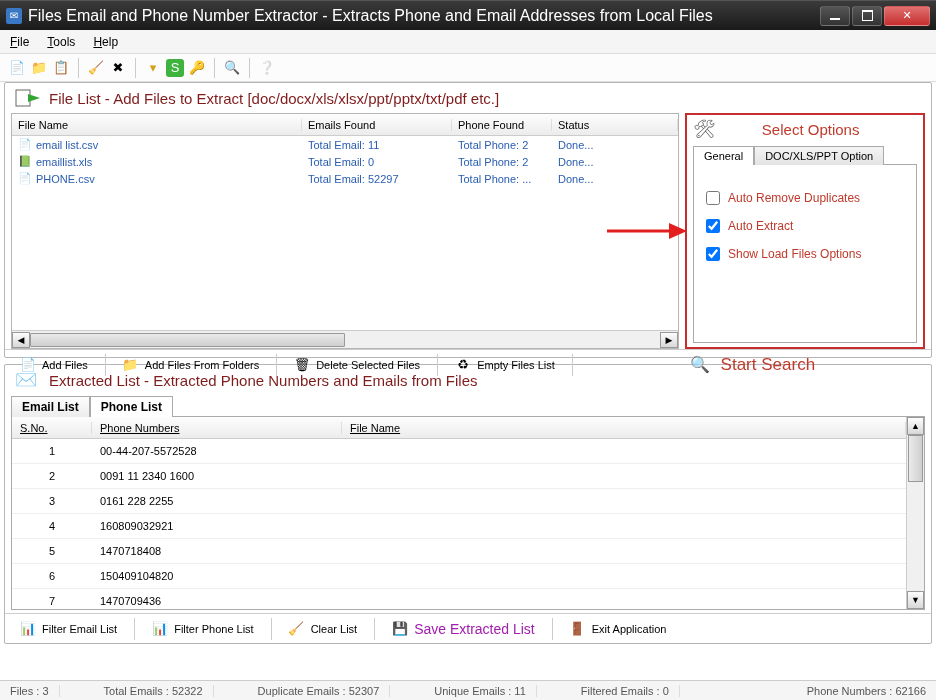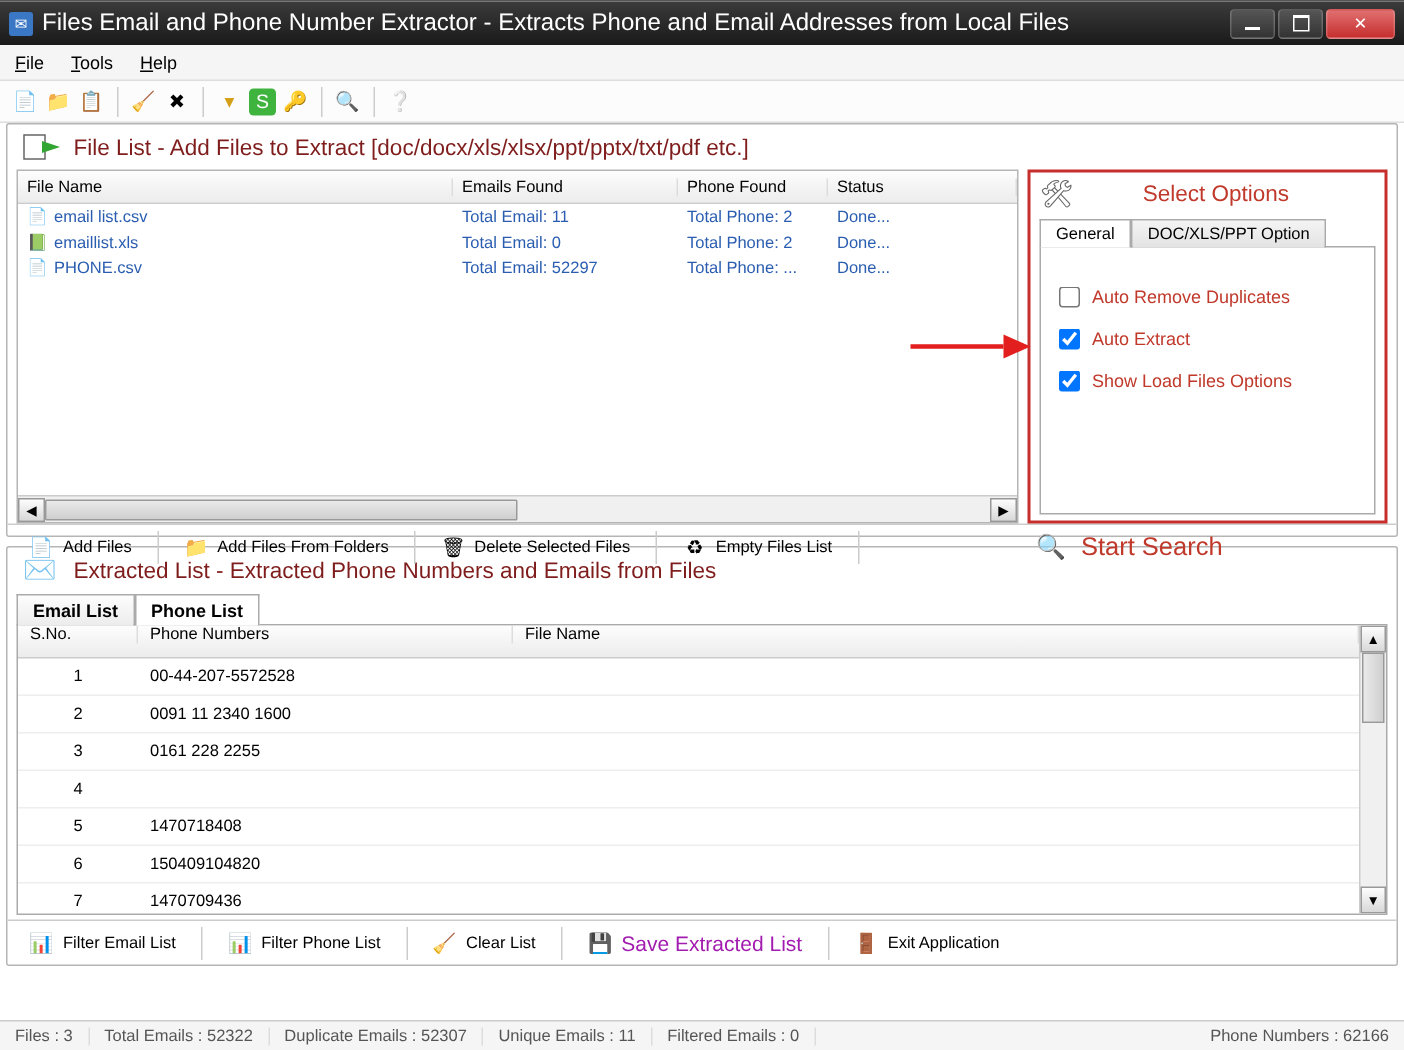--- a/index.html
+++ b/index.html
@@ -82,41 +82,41 @@
 .start-search .ss-icon { color: #2a7fd5; font-size: 16px; }
 .start-search .ss-text { color: #c0392b; font-size: 17px; }
 
 
 .extracted-panel { height: 280px; display: flex; flex-direction: column; }
 .ex-tabs { display: flex; margin: 0 6px; }
 .ex-tab { border: 1px solid #aaa; padding: 3px 10px; font-size: 12px; font-weight: bold; cursor: pointer; background: linear-gradient(to bottom,#fdfdfd,#ececec); position: relative; top: 1px; border-bottom: none;}
 .ex-tab.active { background: #fff; }
 .ex-table-wrap { border: 1px solid #aaa; margin: 0 6px; flex: 1; display: flex; overflow: hidden; }
 .ex-table { flex: 1; display: flex; flex-direction: column; }
-.ex-head { display: flex; background: linear-gradient(to bottom,#fdfdfd,#ececec); border-bottom: 1px solid #ccc; height: 22px; align-items:flex-start;}
+.ex-head { display: flex; background: linear-gradient(to bottom,#fdfdfd,#ececec); border-bottom: 1px solid #ccc; height: 22px; align-items:center;text-decoration:underline;}
 .exh { border-right: 1px solid #ddd; padding: 0 8px; font-size: 11px; }
 .exh.sn { width: 80px; }
 .exh.ph { width: 250px; }
 .exh.fn { flex: 1; }
 .ex-rows { flex: 1; overflow: hidden; }
 .ex-row { display: flex; height: 25px; align-items: center; border-bottom: 1px solid #eee; font-size: 11px; }
 .ex-row .c-sn { width: 80px; text-align: center; }
 .ex-row .c-ph { width: 250px; padding: 0 8px; }
 .ex-row .c-fn { flex: 1; padding: 0 8px; }
 .v-scroll { width: 18px; background: #f0f0f0; border-left: 1px solid #ccc; display: flex; flex-direction: column; }
 .v-scroll .arrow { height: 18px; background: linear-gradient(to bottom,#fdfdfd,#d8d8d8); border: 1px solid #999; display:flex; align-items:center; justify-content:center; font-size:9px; cursor:pointer;}
 .v-scroll .vtrack { flex: 1; position: relative; }
 .v-scroll .vthumb { position: absolute; top: 0; left: 1px; right: 1px; height: 30%; background: linear-gradient(to right,#eaeaea,#cfcfcf); border: 1px solid #999; cursor:pointer;}
 
 
 .ex-actions { height: 30px; border-top: 1px solid #ccc; display: flex; align-items: center; padding: 0 6px; gap: 4px; margin-top: 3px; }
 .save-btn-text { color: #a21caf; font-size: 14px; }
 
 
-.statusbar { position: absolute; left: 0; right: 0; bottom: 0; height: 20px; background: #f5f5f5; border-top: 1px solid #ccc; display: flex; align-items: center; font-size: 11px; color: #555; }
+.statusbar { position: absolute; left: 0; right: 0; bottom: 0; height: 20px; background: #f5f5f5; border-top: 1px solid #ccc; display: flex; align-items: center; font-size: 11px; color: #555; gap: 34px; }
 .sb-cell { padding: 0 10px; border-right: 1px solid #ddd; }
 .sb-cell:last-child { border-right: none; margin-left: auto; }
 
 
 svg { display: block; }
 </style>
 </head>
 <body>
 
 <div class="titlebar">
@@ -296,20 +296,21 @@
               <div class="c-ph">0091 11 2340 1600</div>
               <div class="c-fn"></div>
             </div>
             <div class="ex-row">
               <div class="c-sn">3</div>
               <div class="c-ph">0161 228 2255</div>
               <div class="c-fn"></div>
             </div>
             <div class="ex-row">
               <div class="c-sn">4</div>
+              <div class="c-ph">160809032921</div>
               <div class="c-fn"></div>
             </div>
             <div class="ex-row">
               <div class="c-sn">5</div>
               <div class="c-ph">1470718408</div>
               <div class="c-fn"></div>
             </div>
             <div class="ex-row">
               <div class="c-sn">6</div>
               <div class="c-ph">150409104820</div>

